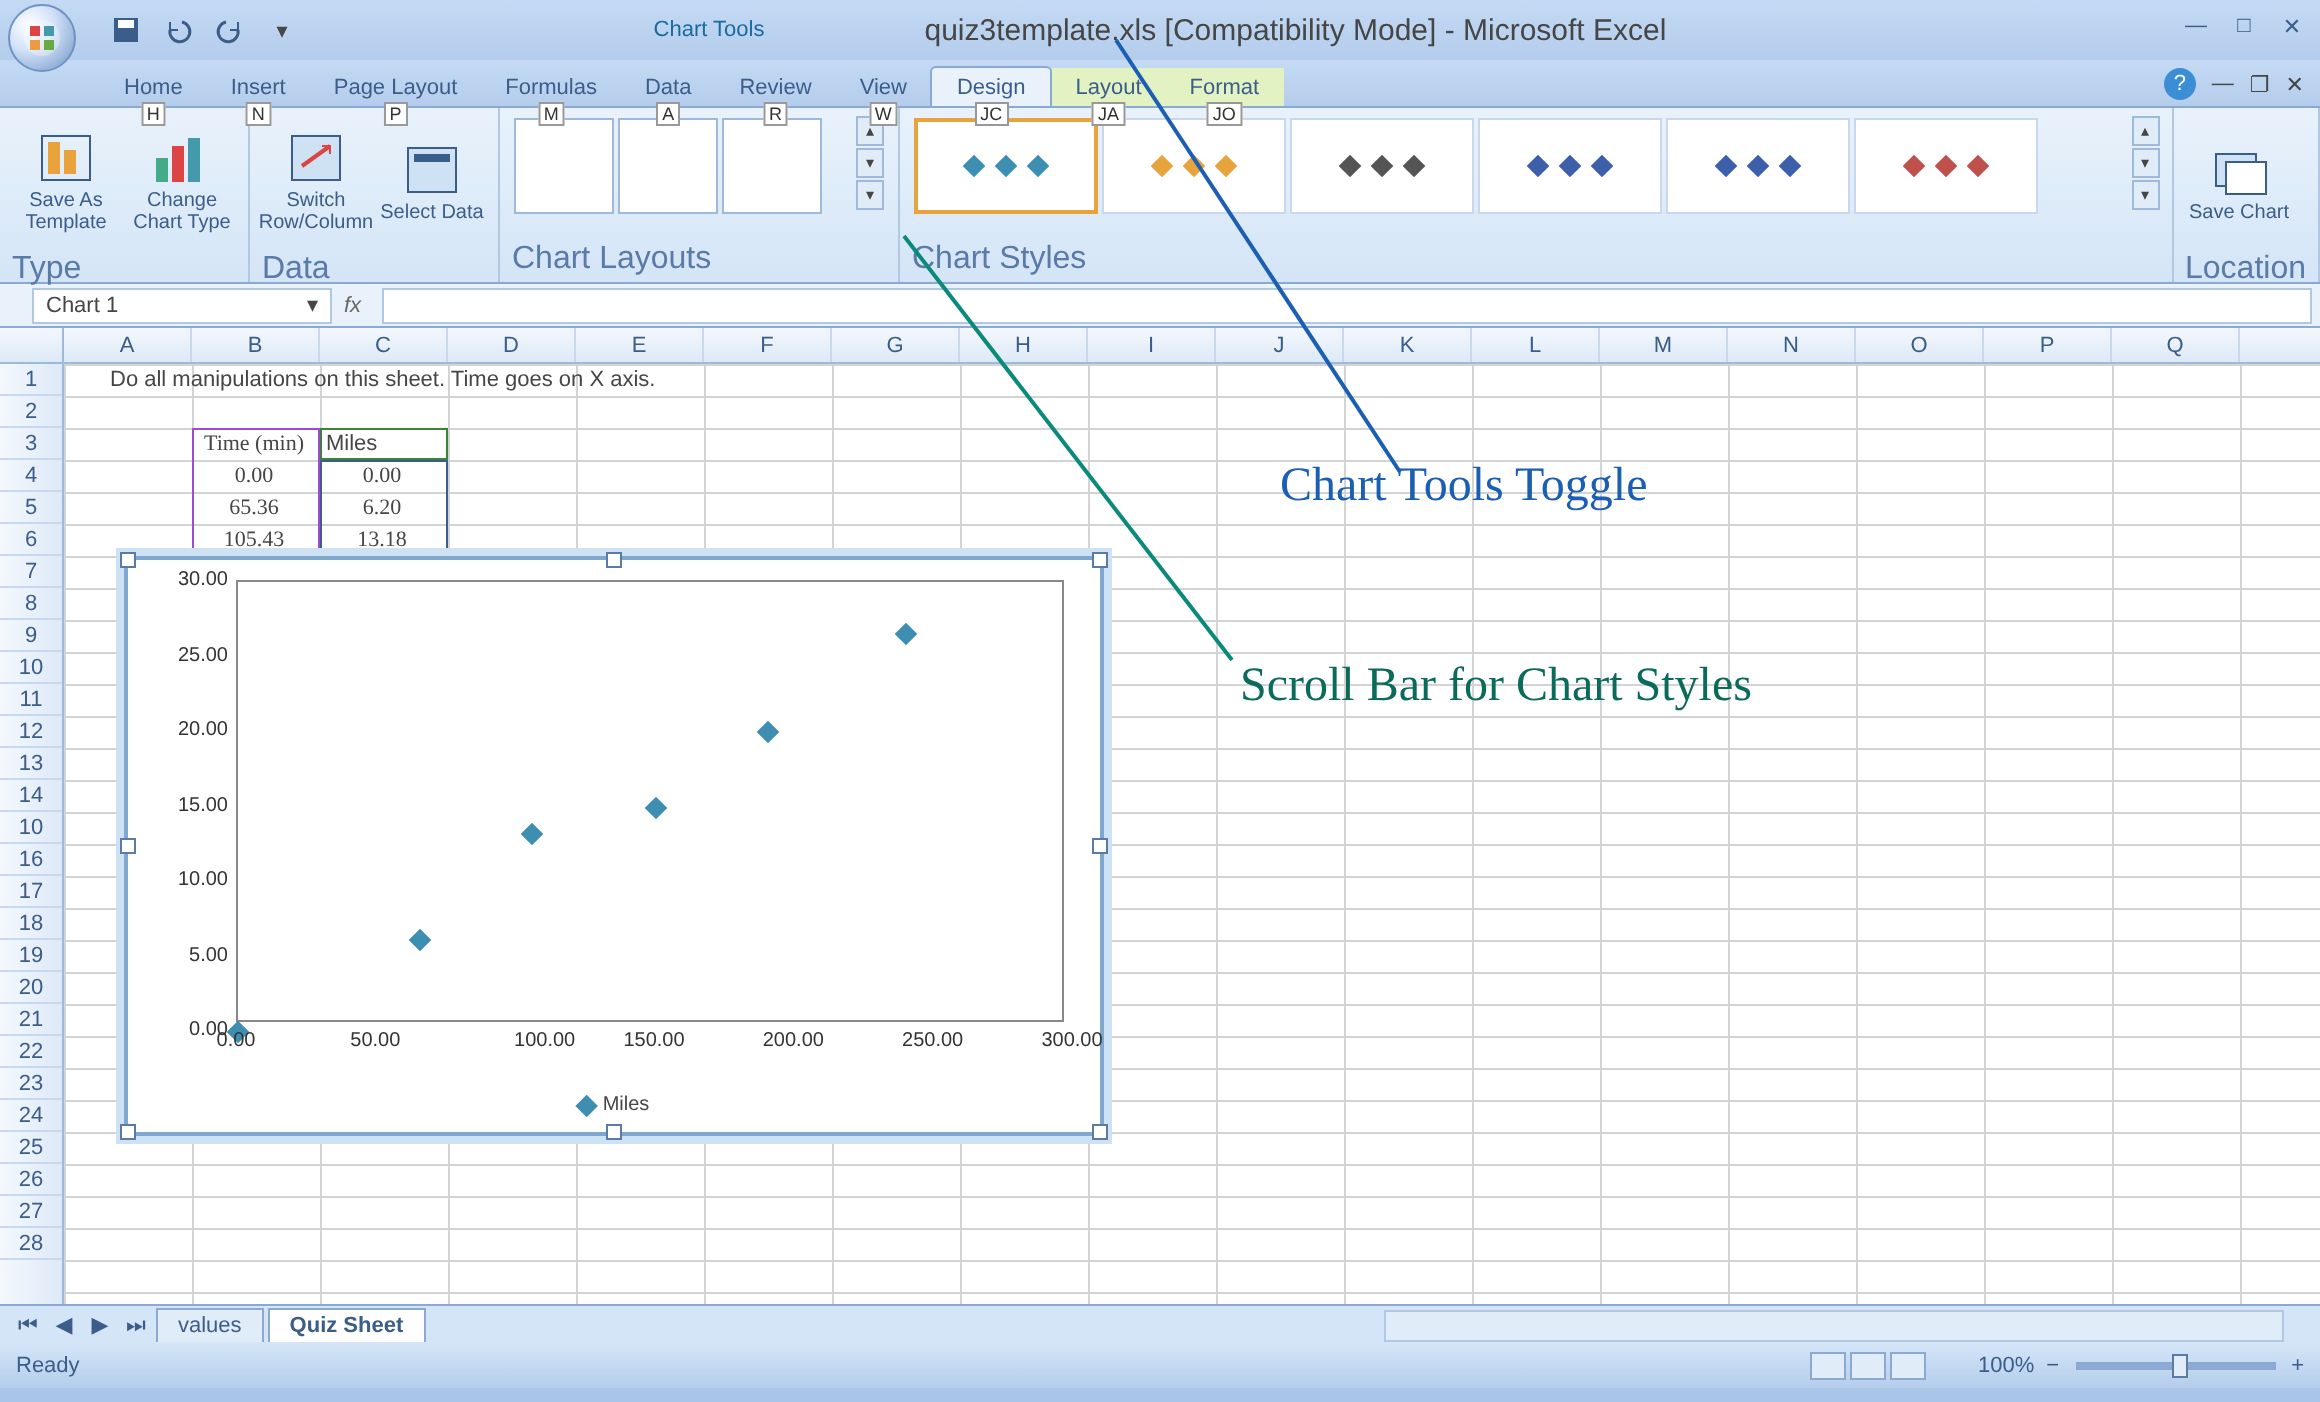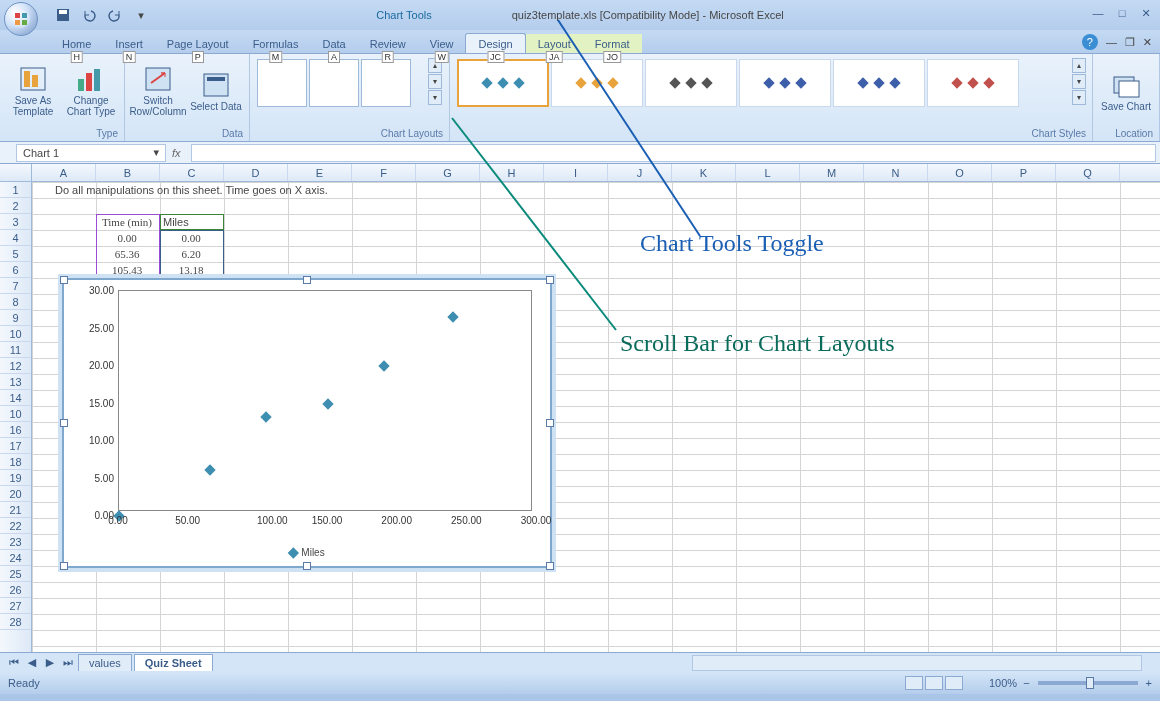--- a/index.html
+++ b/index.html
@@ -7,36 +7,36 @@
 
 
 .titlebar { height: 30px; background: linear-gradient(#c4daf4, #b4cdec); display: flex; align-items: center; padding: 0 6px; position: relative; }
 .office-button { width: 34px; height: 34px; border-radius: 50%; background: radial-gradient(circle at 30% 30%, #fff, #d2e2f8 40%, #6f93c5); border: 1px solid #6f93c5; position: absolute; left: 4px; top: 2px; z-index: 10; display:flex;align-items:center;justify-content:center;}
 .office-button svg{width:20px;height:20px;}
 .qat { margin-left: 46px; display: flex; gap: 4px; align-items: center; }
 .qat-btn { width: 22px; height: 22px; display:flex;align-items:center;justify-content:center; border-radius:2px; }
 .qat-btn svg{width:16px;height:16px;}
 .title-center { position: absolute; left: 50%; transform: translateX(-50%); display: flex; align-items: center; gap: 80px; }
 .chart-tools-label { color: #1a6a9f; font-size: 11px; }
-.doc-title { color: #464646; font-size: 11px; }
+.doc-title { color: #464646; font-size: 15px; }
 .win-controls { position: absolute; right: 6px; top: 6px; display: flex; gap: 8px; color: #3b5d8a; }
 .win-btn{width:16px;height:14px;display:flex;align-items:center;justify-content:center;font-size:11px;}
 
 
 .tabs { height: 24px; background: linear-gradient(#c4daf4, #b4cdec); display: flex; align-items: flex-end; padding-left: 50px; position: relative; border-bottom: 1px solid #8ba9d3; }
 .tab { padding: 4px 12px 3px; color: #3b5d8a; position: relative; font-size: 11px; }
 .tab.contextual { background: #e3f2c2; }
 .tab.active { background: #e9f2fb; border: 1px solid #8ba9d3; border-bottom: none; border-radius: 3px 3px 0 0; }
 .tab .keytip { position: absolute; bottom: -10px; left: 50%; transform: translateX(-50%); background: #fff; border: 1px solid #999; padding: 0 2px; font-size: 9px; color: #333; line-height: 10px; }
 .help-area{position:absolute;right:8px;top:4px;display:flex;gap:8px;align-items:center;}
 
 
 .ribbon { height: 88px; background: linear-gradient(#e9f2fb, #d4e5f7); border-bottom: 1px solid #8ba9d3; display: flex; }
 .ribbon-group { border-right: 1px solid #b0c8e4; padding: 4px 6px 2px; display: flex; flex-direction: column; justify-content: space-between; }
-.group-label { text-align: right; font-size: 10px; color: #5a7aa8; padding-top: 2px; }
+.group-label { text-align: left; font-size: 16px; color: #5a7aa8; padding-top: 2px; }
 .group-body { display: flex; gap: 4px; align-items: flex-start; flex: 1; }
 .big-btn { display: flex; flex-direction: column; align-items: center; justify-content: center; width: 54px; height: 66px; text-align: center; font-size: 10px; color: #3b5d8a; line-height: 11px; gap:2px;}
 .big-btn svg{width:30px;height:28px;}
 .layout-thumb { width: 50px; height: 48px; border: 1px solid #9fb9db; background: #fff; display:inline-block; margin:1px;}
 .layout-scroll{width:14px;display:flex;flex-direction:column;gap:1px;}
 .layout-scroll div{height:15px;border:1px solid #9fb9db;background:#e1ecf9;display:flex;align-items:center;justify-content:center;font-size:8px;}
 .style-thumb { width: 92px; height: 48px; border: 1px solid #c9d8ed; background: #fff; display:flex; align-items:center; justify-content:center; gap:8px; margin:1px;}
 .style-thumb.sel{border:2px solid #e8a33d;}
 .diamond{width:8px;height:8px;transform:rotate(45deg);}
 
@@ -428,21 +428,21 @@
         <div class="xtick" style="left: 54px;">0.00</div>
         <div class="xtick" style="left: 123.667px;">50.00</div>
         <div class="xtick" style="left: 193.333px; margin-left: 15px;">100.00</div>
         <div class="xtick" style="left: 263px;">150.00</div>
         <div class="xtick" style="left: 332.667px;">200.00</div>
         <div class="xtick" style="left: 402.333px;">250.00</div>
         <div class="xtick" style="left: 472px;">300.00</div>
       </div>
 
     <div class="callout blue" style="left:608px;top:48px;">Chart Tools Toggle</div>
-    <div class="callout" style="left:588px;top:148px;">Scroll Bar for Chart Layouts</div>
+    <div class="callout" style="left:588px;top:148px;">Scroll Bar for Chart Styles</div>
   </div>
 </div>
 
 <svg style="position:absolute;left:0;top:0;width:1160px;height:701px;pointer-events:none;">
   <line x1="558" y1="20" x2="700" y2="236" stroke="#1a5fb4" stroke-width="2"></line>
   <line x1="452" y1="118" x2="616" y2="330" stroke="#0a8a7a" stroke-width="2"></line>
 </svg>
 
 <div class="sheettabs">
   <div class="navbtn">⏮</div>

